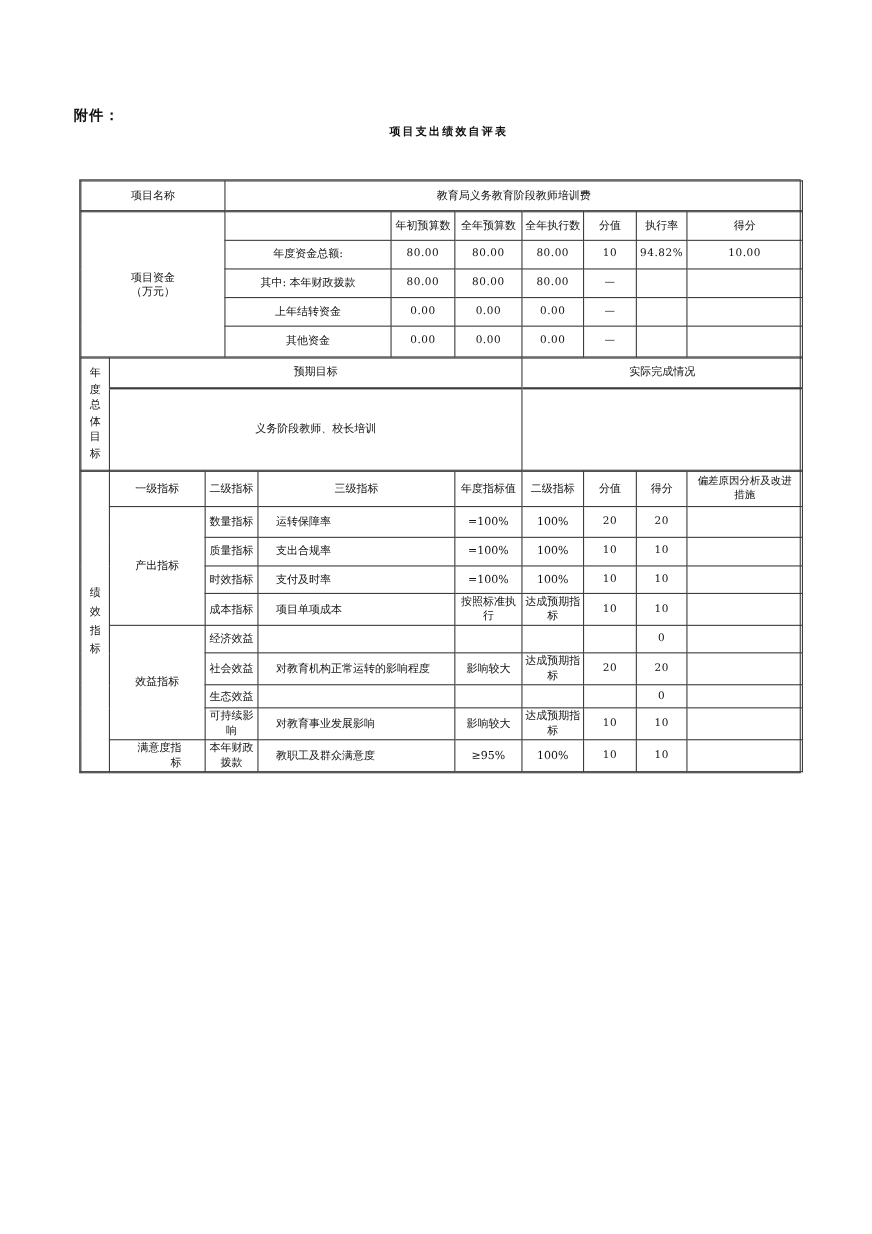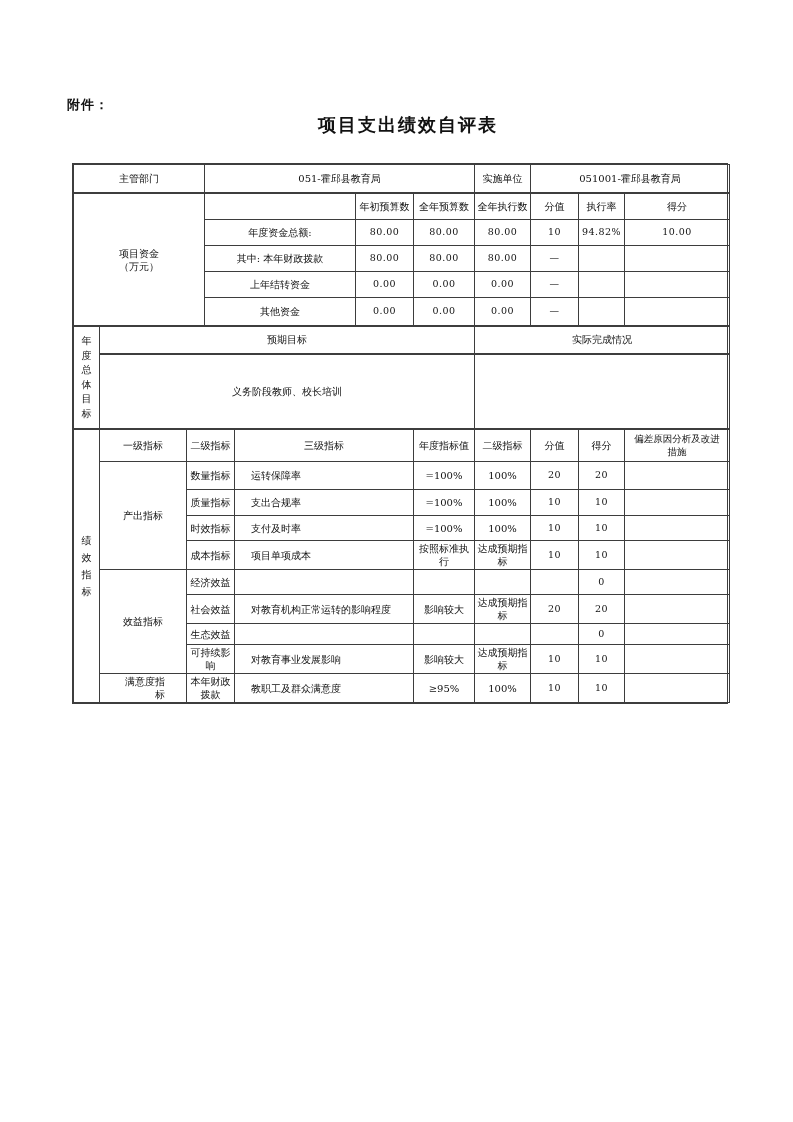--- a/index.html
+++ b/index.html
@@ -12,21 +12,21 @@
     overflow: hidden;
   }
   .attachment {
     position: absolute; left: 67px; top: 96px;
     font-size: 13px; font-weight: bold; letter-spacing: 1px;
   }
   .title-wrap {
     position: absolute; left: 72px; top: 113px; width: 672px;
     text-align: center;
   }
-  .doc-title { font-size: 18px; font-weight: bold; letter-spacing: 2px; text-align: center; }
+  .doc-title { font-size: 10px; font-weight: bold; letter-spacing: 2px; text-align: center; }
   .doc-subtitle { font-size: 9px; margin-top: 4px; letter-spacing: 1px; }
 
   .sheet {
     position: absolute; left: 72px; top: 163px; width: 656px;
     border: 1px solid #3d3d3d;
   }
   table { border-collapse: collapse; table-layout: fixed; width: 656px; }
   td {
     border: 1px solid #3d3d3d;
     font-size: 10px; line-height: 1.3;
@@ -58,25 +58,23 @@
 <div class="sheet">
 
   <table>
     <colgroup>
         <col style="width:131px">
         <col style="width:270px">
         <col style="width:56px">
         <col style="width:199px">
       </colgroup>
     <tbody>
-    <tr style="height:28px">
-      <td>主管部门</td>
-      <td>051-霍邱县教育局</td>
-      <td>实施单位</td>
-      <td>051001-霍邱县教育局</td>
+        <tr style="height:27px">
+      <td>项目名称</td>
+      <td colspan="3">教育局义务教育阶段教师培训费</td>
     </tr>
   </tbody>
     </table>
 
   <table>
     <colgroup>
         <col style="width:131px">
         <col style="width:151px">
         <col style="width:58px">
         <col style="width:61px">

